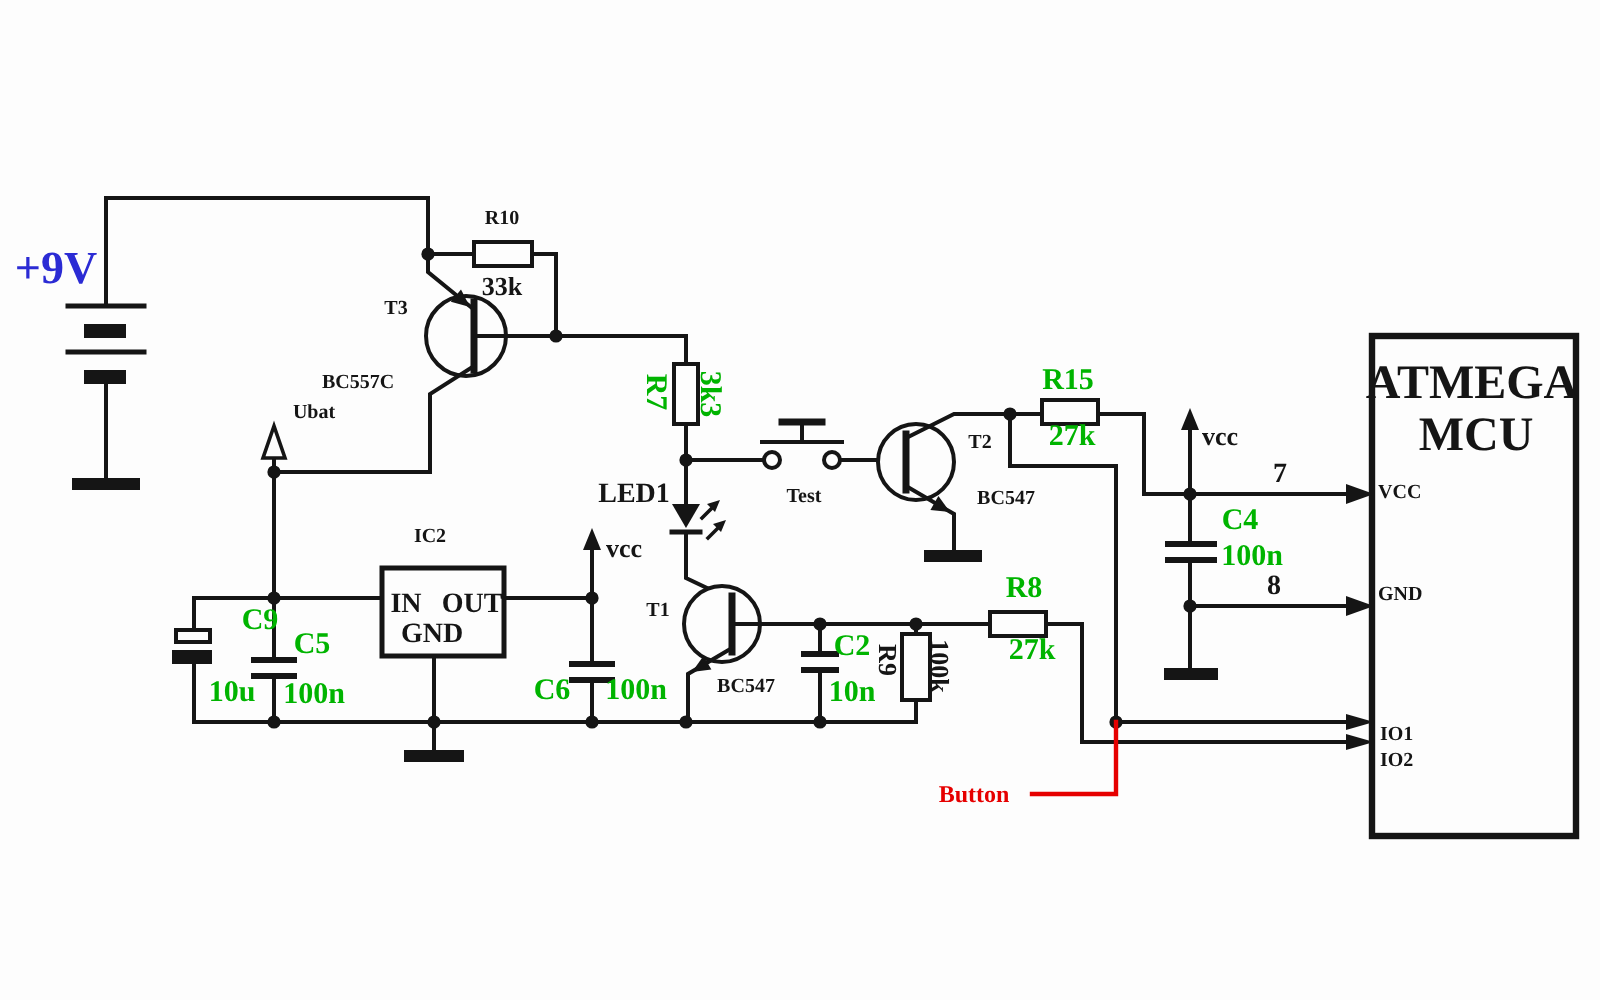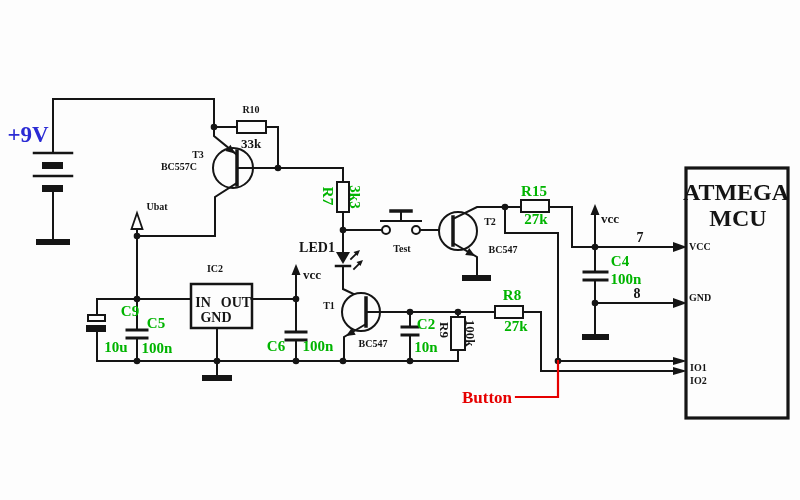--- a/index.html
+++ b/index.html
@@ -14,21 +14,21 @@
     font-size:10px;letter-spacing:0px;
   }
   .lbl-left{transform:translate(0,-50%);}
   .rot{transform:translate(-50%,-50%) rotate(90deg);}
   .green{color:#00b400;}
   .red{color:#e60000;}
   .blue{color:#2b2bd4;}
   .sz13{font-size:13px;}
   .sz14{font-size:14px;}
   .sz15{font-size:15px;}
-  .sz17{font-size:17px;}
+  .sz17{font-size:12px;}
   .sz19{font-size:24px;}
   .sz23{font-size:23px;text-align:right;}
 </style>
 </head>
 <body>
 
 <div id="stage">
 
   <svg id="schematic-svg" width="800" height="500" viewBox="0 0 800 500">
     <g stroke="#151515" stroke-width="2" fill="none" stroke-linecap="square">
@@ -219,21 +219,21 @@
       <path d="M558,361 L558,397 L516,397" stroke="#e60000" stroke-width="2.2"></path>
     </g>
   </svg>
 
   <div class="lbl sz23 blue" style="left:28px;top:134px;">+9V</div>
 
   <div class="lbl" style="left:251px;top:110px;">R10</div>
   <div class="lbl sz13" style="left:251px;top:143px;">33k</div>
 
   <div class="lbl" style="left:198px;top:155px;">T3</div>
-  <div class="lbl" style="left:179px;top:167px;text-align:center;">BC557C</div>
+  <div class="lbl" style="left:179px;top:192px;text-align:center;">BC557C</div>
 
   <div class="lbl" style="left:157px;top:207px;">Ubat</div>
 
   <div class="lbl" style="left:215px;top:269px;">IC2</div>
   <div class="lbl sz14" style="left:203px;top:303px;">IN</div>
   <div class="lbl sz14" style="left:236px;top:303px;">OUT</div>
   <div class="lbl sz14" style="left:216px;top:318px;">GND</div>
 
   <div class="lbl sz15 green" style="left:130px;top:311px;">C9</div>
   <div class="lbl sz15 green" style="left:116px;top:347px;">10u</div>

